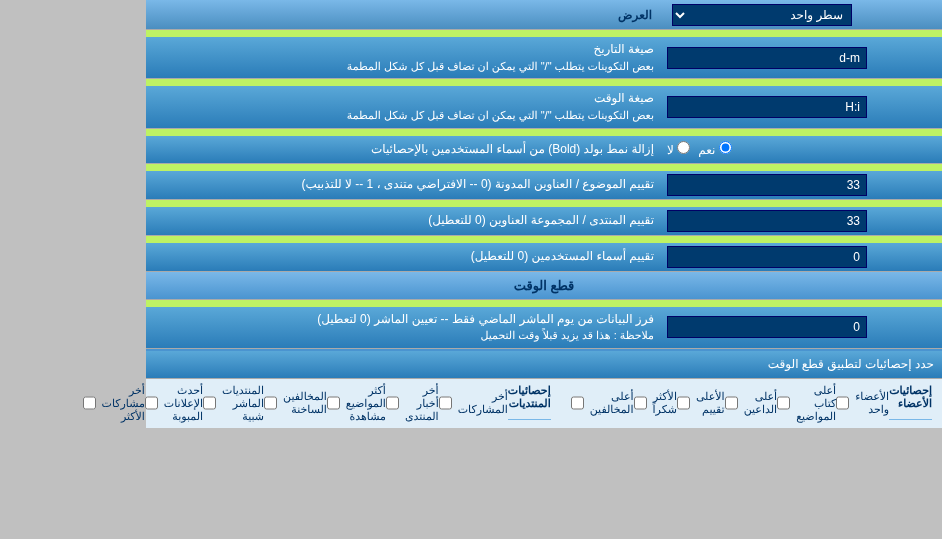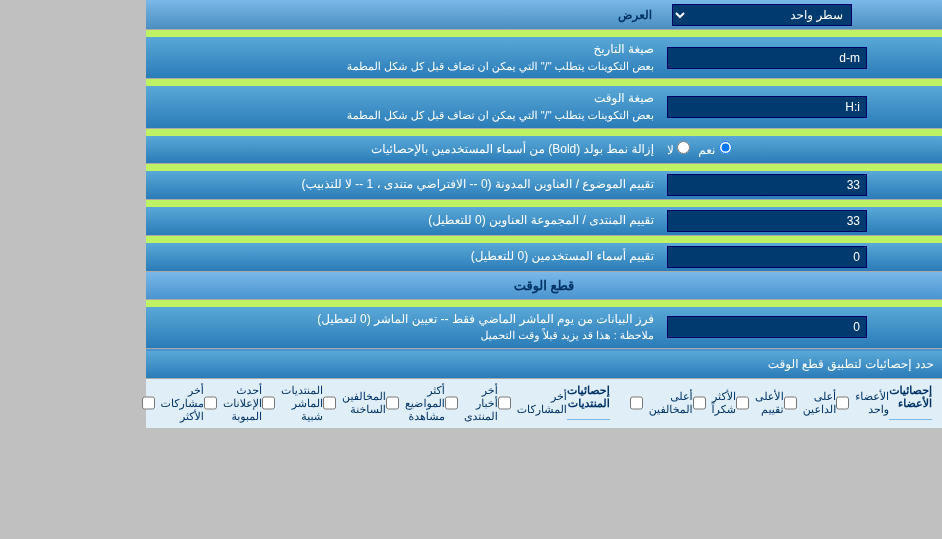--- a/index.html
+++ b/index.html
@@ -260,20 +260,24 @@
     <div class="checkbox-columns">
 
       <div class="checkbox-col">
         <div class="col-header">إحصائيات الأعضاء</div>
         <label class="checkbox-item">
           <input type="checkbox" style="">
           <span>الأعضاء واحد</span>
         </label>
         <label class="checkbox-item">
           <input type="checkbox" style="">
+          <span>أعلى كتاب المواضيع</span>
+        </label>
+        <label class="checkbox-item">
+          <input type="checkbox" style="">
           <span>أعلى الداعين</span>
         </label>
         <label class="checkbox-item">
           <input type="checkbox" style="">
           <span>الأعلى تقييم</span>
         </label>
         <label class="checkbox-item">
           <input type="checkbox" style="">
           <span>الأكثر شكراً</span>
         </label>

